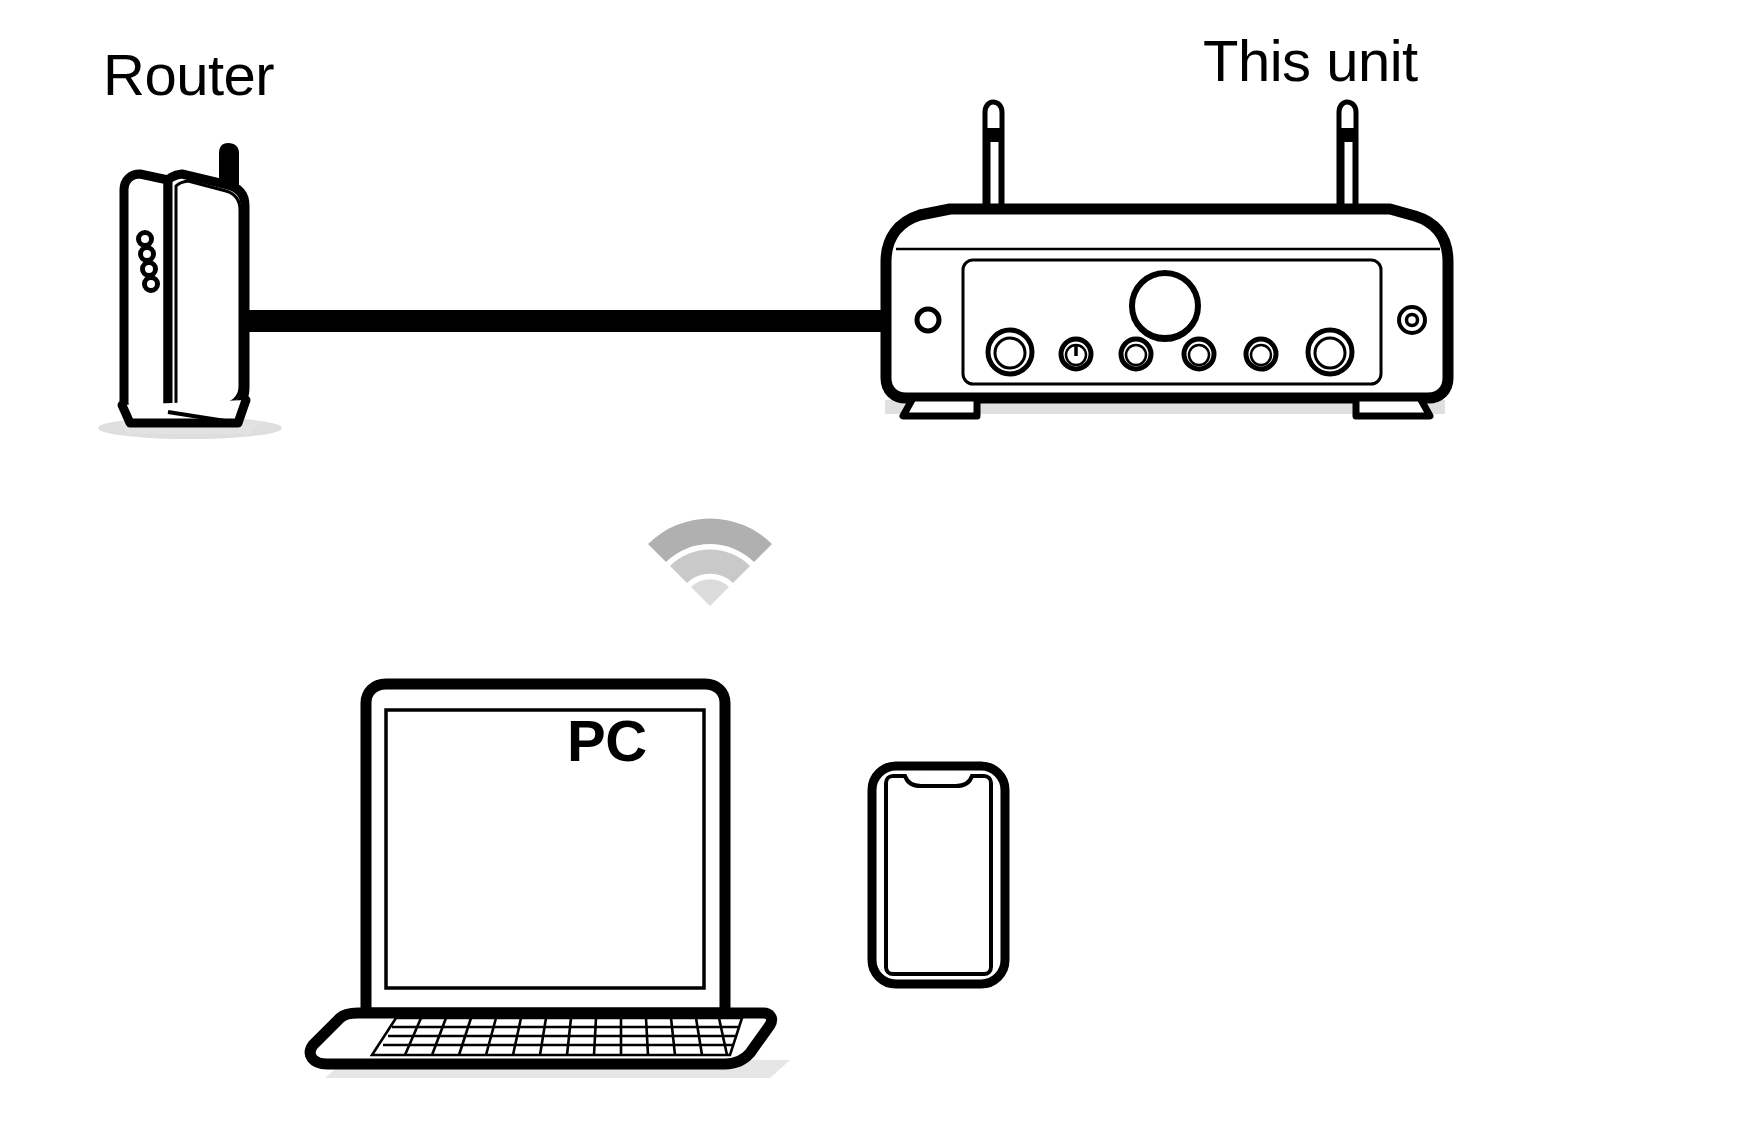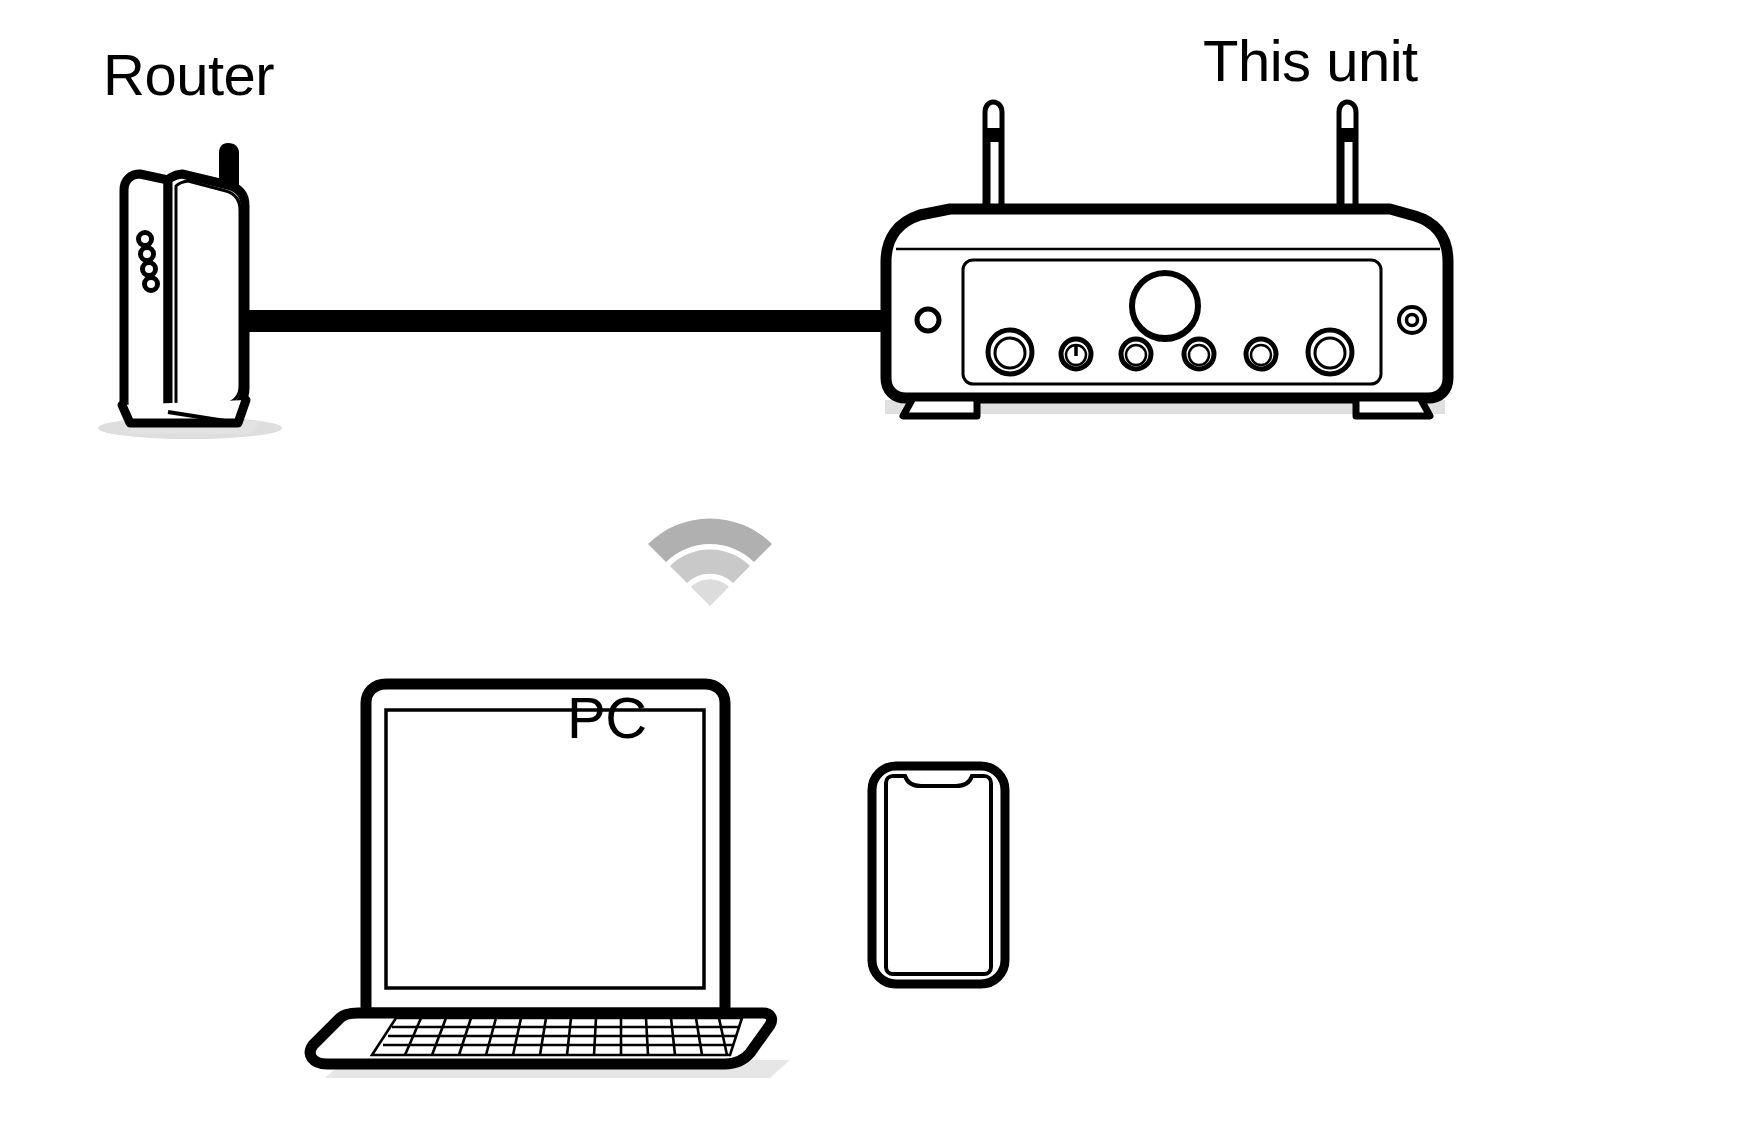--- a/index.html
+++ b/index.html
@@ -30,21 +30,21 @@
     font-family: "Liberation Sans", sans-serif;
     font-size: 58px;
     font-weight: 400;
     color: #000000;
     white-space: nowrap;
     letter-spacing: -0.5px;
     line-height: 1;
   }
   #label-router { left: 103px; top: 46px; }
   #label-this-unit { left: 1203px; top: 32px; }
-  #label-pc { left: 567px; top: 689px; }
+  #label-pc { left: 567px; top: 712px; font-weight: bold; }
 </style>
 </head>
 <body>
 
 <div id="stage">
   <svg viewBox="0 0 1747 1139" xmlns="http://www.w3.org/2000/svg">
 
     <g>
       <rect x="238" y="310" width="760" height="22" fill="#000000"></rect>
     </g>

